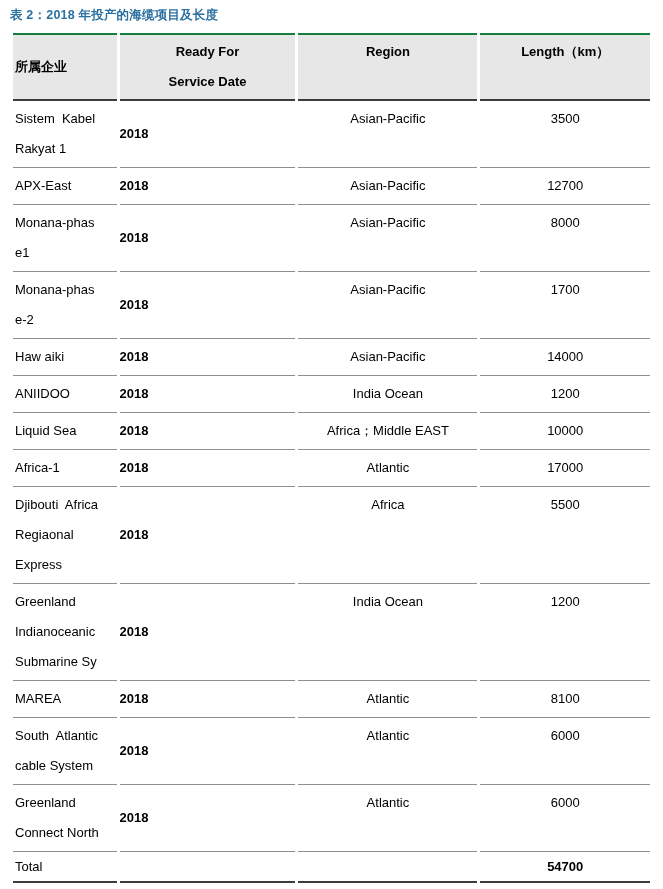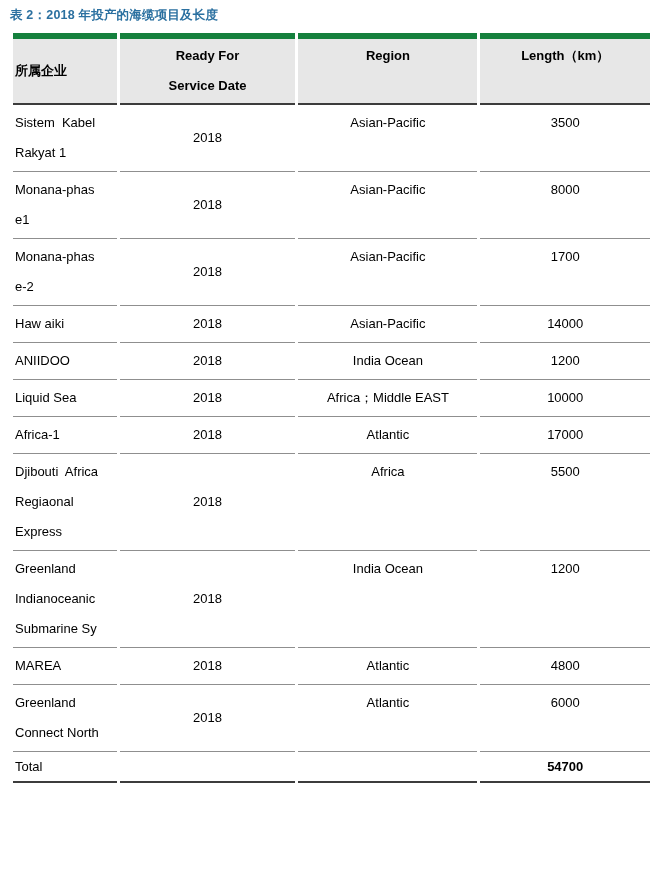--- a/index.html
+++ b/index.html
@@ -29,21 +29,21 @@
     table-layout: fixed;
     font-size: 13px;
   }
   col.c1 { width: 16.5%; }
   col.c2 { width: 28%; }
   col.c3 { width: 28.5%; }
   col.c4 { width: 27%; }
 
   thead th {
     background: #e7e7e7;
-    border-top: 6px solid #15803d;
+    border-top: 2px solid #15803d;
     border-bottom: 2px solid #3c3c3c;
     font-weight: bold;
     font-size: 13px;
     line-height: 30px;
     padding: 2px 0;
     height: 64px;
     white-space: pre-line;
   }
   thead th.h1 { text-align: left; vertical-align: middle; padding-left: 2px; }
   thead th.h2 { text-align: center; vertical-align: middle; }
@@ -54,21 +54,21 @@
     line-height: 30px;
     padding: 3px 0;
     font-size: 13px;
   }
   tbody td.c1 {
     text-align: left;
     vertical-align: top;
     white-space: pre-wrap;
     padding-left: 2px;
   }
-  tbody td.c2 { text-align: center; vertical-align: middle; }
+  tbody td.c2 { vertical-align: middle; font-weight: bold; }
   tbody td.c3 { text-align: center; vertical-align: top; }
   tbody td.c4 { text-align: center; vertical-align: top; }
 
   tr.total-row td {
     border-bottom: 2.5px solid #3c3c3c;
     line-height: 27px;
     padding: 1px 0;
     font-size: 13px;
   }
   tr.total-row td.c1 { text-align: left; padding-left: 2px; }
@@ -99,20 +99,26 @@
     </thead>
     <tbody id="rows">
   <tr>
     <td class="c1">Sistem  Kabel
 Rakyat 1</td>
     <td class="c2">2018</td>
     <td class="c3">Asian-Pacific</td>
     <td class="c4">3500</td>
   </tr>
 
+  <tr>
+    <td class="c1">APX-East</td>
+    <td class="c2">2018</td>
+    <td class="c3">Asian-Pacific</td>
+    <td class="c4">12700</td>
+  </tr>
 
   <tr>
     <td class="c1">Monana-phas
 e1</td>
     <td class="c2">2018</td>
     <td class="c3">Asian-Pacific</td>
     <td class="c4">8000</td>
   </tr>
 
   <tr>
@@ -166,23 +172,30 @@
 Submarine Sy</td>
     <td class="c2">2018</td>
     <td class="c3">India Ocean</td>
     <td class="c4">1200</td>
   </tr>
 
   <tr>
     <td class="c1">MAREA</td>
     <td class="c2">2018</td>
     <td class="c3">Atlantic</td>
-    <td class="c4">4800</td>
-  </tr>
-
+    <td class="c4">8100</td>
+  </tr>
+
+  <tr>
+    <td class="c1">South  Atlantic
+cable System</td>
+    <td class="c2">2018</td>
+    <td class="c3">Atlantic</td>
+    <td class="c4">6000</td>
+  </tr>
 
   <tr>
     <td class="c1">Greenland
 Connect North</td>
     <td class="c2">2018</td>
     <td class="c3">Atlantic</td>
     <td class="c4">6000</td>
   </tr>
 </tbody>
     <tbody>

